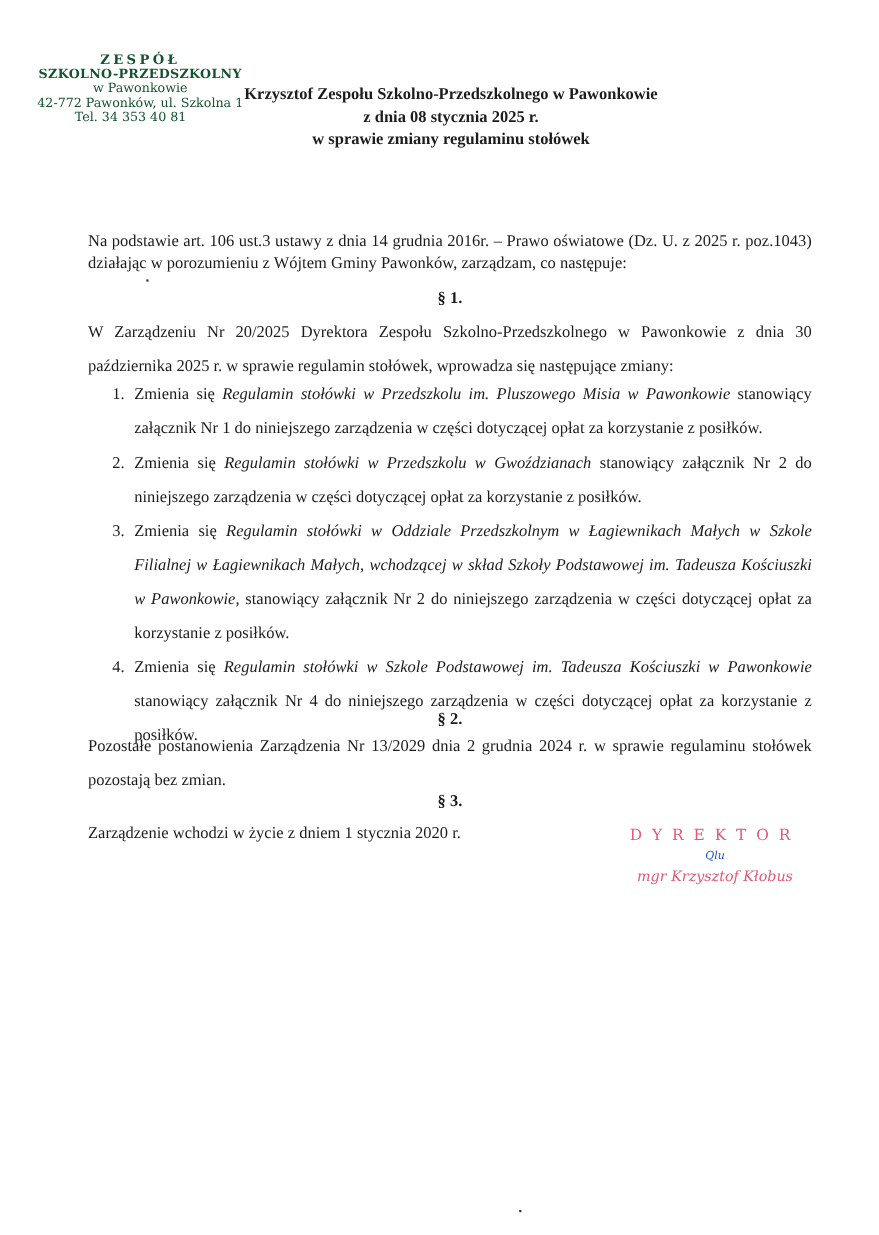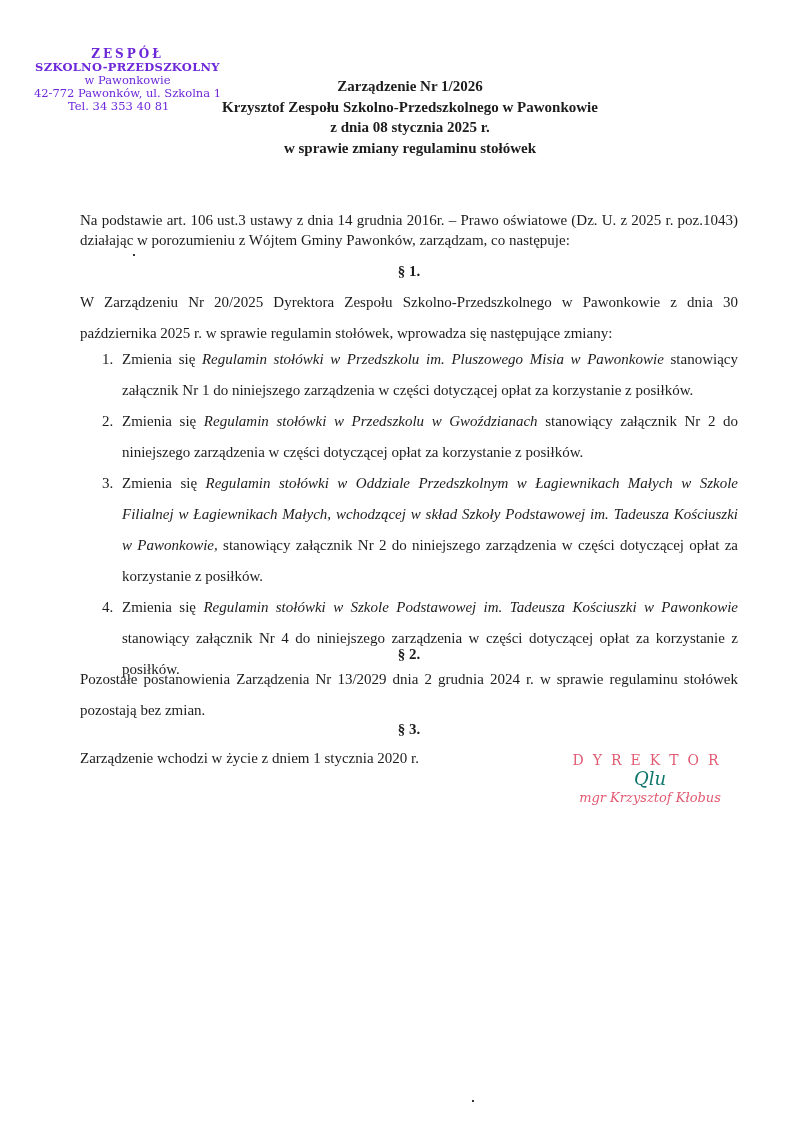--- a/index.html
+++ b/index.html
@@ -2,21 +2,21 @@
 <html><head>
 <meta charset="utf-8">
 <style>
   html, body { margin: 0; padding: 0; background: #ffffff; }
   body {
     width: 799px; height: 1123px; position: relative; overflow: hidden;
     font-family: "Liberation Serif", serif; color: #1c1c1c;
   }
   .stamp {
     position: absolute; left: 20px; top: 48px; width: 215px;
-    text-align: center; color: #6d28d9; font-family: "DejaVu Serif", serif;
+    text-align: center; color: #14532d; font-family: "DejaVu Serif", serif;
     line-height: 13px;
   }
   .stamp .s1 { font-size: 12px; font-weight: bold; letter-spacing: 3px; }
   .stamp .s2 { font-size: 11.5px; font-weight: bold; letter-spacing: 0.3px; }
   .stamp .s3 { font-size: 11.5px; }
   .stamp .s4 { font-size: 11.5px; }
   .stamp .s5 { font-size: 11.5px; padding-left: 20px; text-align:left; padding-left: 48px;}
 
   .header {
     position: absolute; left: 200px; top: 76px; width: 420px;
@@ -41,37 +41,36 @@
   ol.changes li { position: relative; padding-left: 42px; text-align: justify; margin-bottom: 0; }
   ol.changes li .num { position: absolute; left: 22px; top: 0; }
   ol.changes li i { font-style: italic; }
   .p2 { top: 664px; line-height: 31px; }
   .p3 { top: 748px; }
   .sig {
     position: absolute; left: 560px; top: 752px; width: 180px; text-align: center;
     color: #e05a72;
   }
   .sig .title { font-family: "DejaVu Serif", serif; font-size: 14px; letter-spacing: 9px; }
-  .sig .scribble { font-family: "DejaVu Serif", serif; font-style: italic; color: #0f766e; font-size: 18px; height: 22px; line-height: 22px; }
+  .sig .scribble { font-family: "DejaVu Serif", serif; font-style: italic; color: #1d4ed8; font-size: 10px; height: 22px; line-height: 22px; }
   .sig .name { font-family: "DejaVu Serif", serif; font-style: italic; font-size: 13px; }
   .dot { position: absolute; width: 2px; height: 2px; background: #333; }
 </style>
 </head>
 <body>
 
 <div class="stamp">
   <div class="s1">ZESPÓŁ</div>
   <div class="s2">SZKOLNO-PRZEDSZKOLNY</div>
   <div class="s3">w Pawonkowie</div>
   <div class="s4">42-772 Pawonków, ul. Szkolna 1</div>
   <div class="s5">Tel. 34 353 40 81</div>
 </div>
 
 <div class="header">
-  <div>Zarządzenie Nr 1/2026</div>
   <div>Krzysztof Zespołu Szkolno-Przedszkolnego w Pawonkowie</div>
   <div>z dnia 08 stycznia 2025 r.</div>
   <div>w sprawie zmiany regulaminu stołówek</div>
 </div>
 
 <div class="body-text intro">Na podstawie art. 106 ust.3 ustawy z dnia 14 grudnia 2016r. – Prawo oświatowe (Dz. U. z 2025 r. poz.1043) działając w porozumieniu z Wójtem Gminy Pawonków, zarządzam, co następuje:</div>
 <div class="dot" style="left:133px; top:254px;"></div>
 
 <div class="para-mark" style="top:263px;">§ 1.</div>
 <div class="body-text p1" style="top:287px;">W Zarządzeniu Nr 20/2025 Dyrektora Zespołu Szkolno-Przedszkolnego w Pawonkowie z dnia 30 października 2025 r. w sprawie regulamin stołówek, wprowadza się następujące zmiany:</div>

